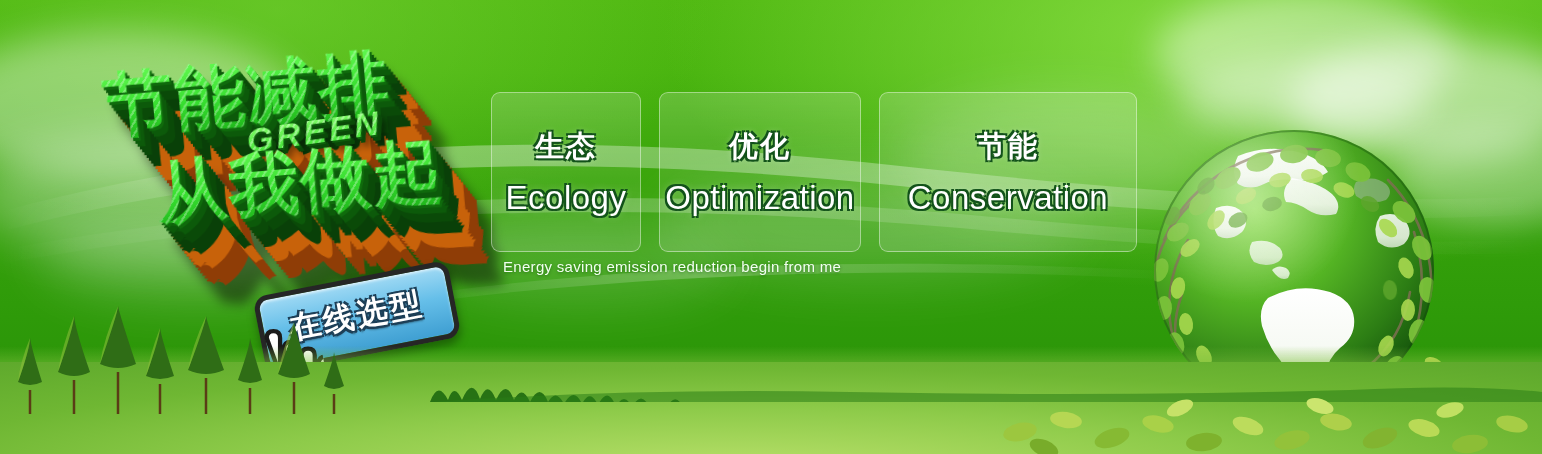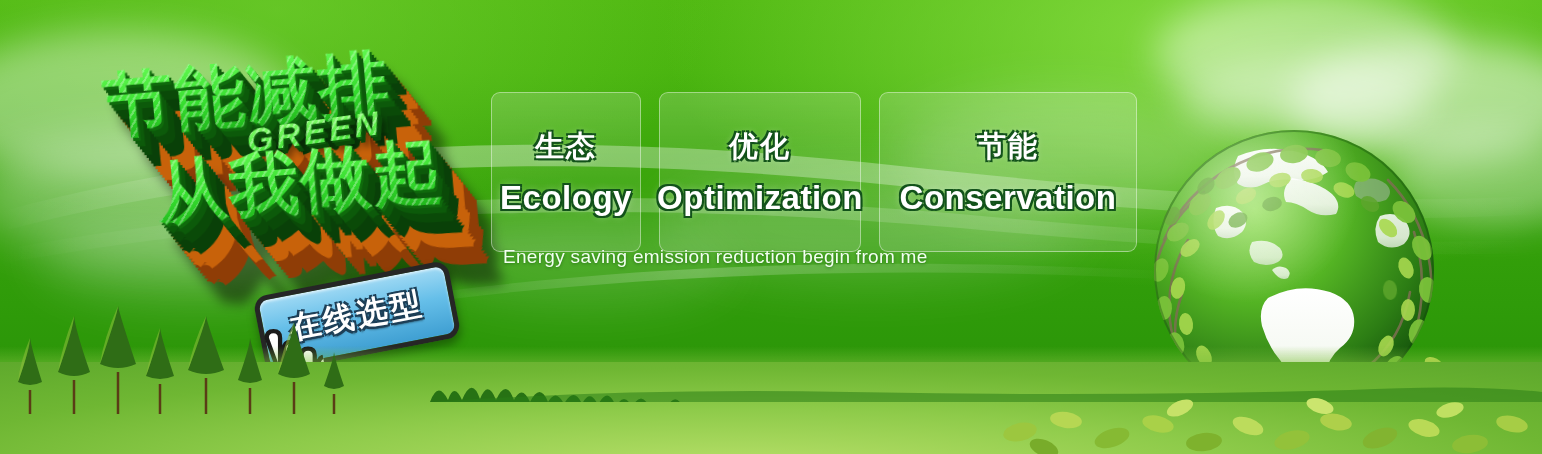--- a/index.html
+++ b/index.html
@@ -120,27 +120,26 @@
   .card.wide2{width:202px;}
   .card-cn{
     font-size:29px; font-weight:bold; color:#fff; letter-spacing:2px;
     text-shadow:-2px -2px 0 #12521a,2px -2px 0 #12521a,-2px 2px 0 #12521a,2px 2px 0 #12521a,
                  0 0 7px rgba(255,255,255,.5);
   }
   .card-en{
     font-size:33px; color:#fff; letter-spacing:.5px; white-space:nowrap;
     text-shadow:-2px -2px 0 #12521a,2px -2px 0 #12521a,-2px 2px 0 #12521a,2px 2px 0 #12521a,
                  0 0 8px rgba(255,255,255,.45);
-    font-weight:bold;
   }
 
   
   .tagline{
-    position:absolute; left:503px; top:246px;
-    font-size:19px; color:#f2fff0; letter-spacing:.3px;
+    position:absolute; left:503px; top:258px;
+    font-size:15px; color:#f2fff0; letter-spacing:.3px;
     text-shadow:0 1px 3px rgba(0,60,0,.45);
   }
 
   
   .globe-wrap{position:absolute;left:1142px;top:120px;width:310px;height:312px;}
 
   
   .ground{
     position:absolute;left:0;right:0;bottom:0;height:92px;
     background:

